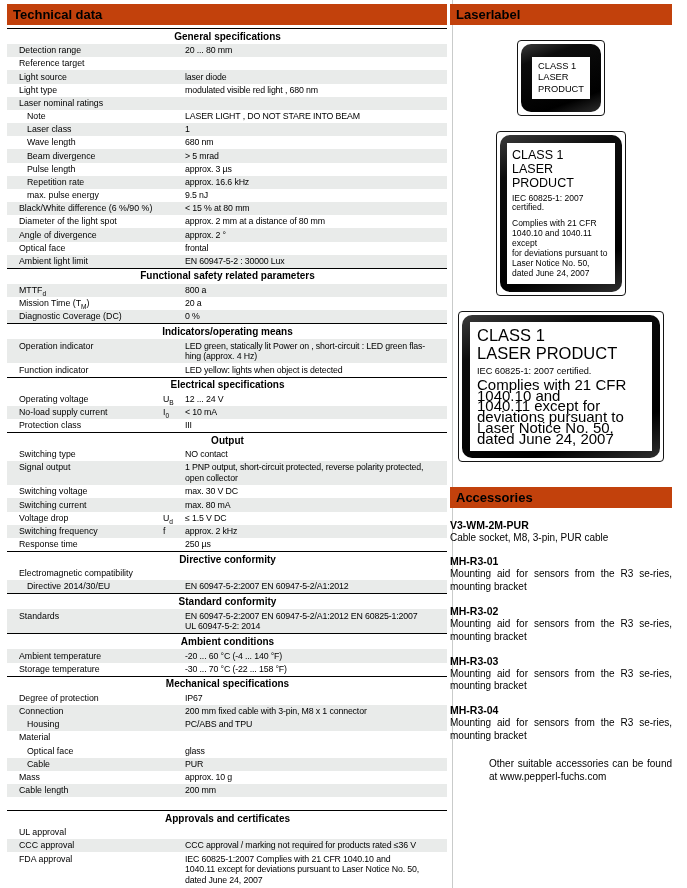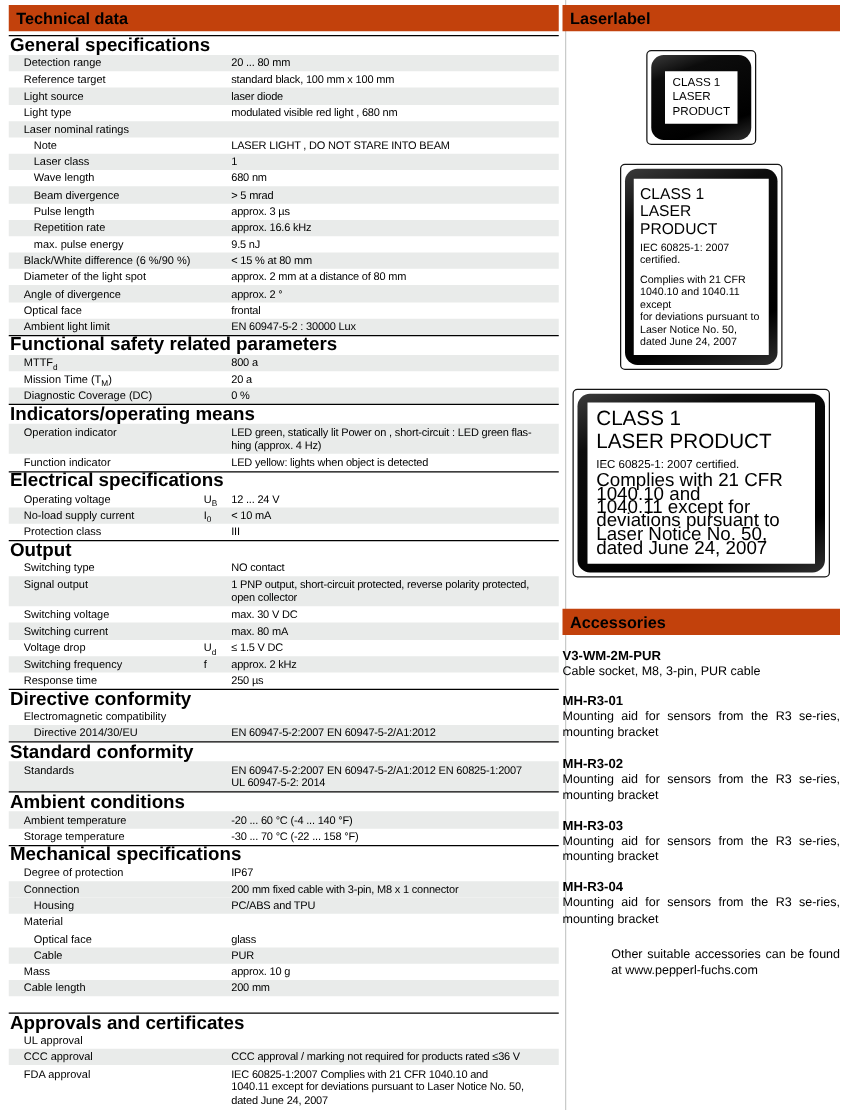--- a/index.html
+++ b/index.html
@@ -4,22 +4,22 @@
 <style>
   html,body{margin:0;padding:0;}
   body{width:687px;height:888px;position:relative;background:#fff;color:#000;
        font-family:"Liberation Sans","DejaVu Sans",sans-serif;overflow:hidden;}
   .divider{position:absolute;left:452px;top:0;width:1px;height:888px;background:#c9cbca;}
   .left-col{position:absolute;left:7px;top:4px;width:440px;}
   .right-col{position:absolute;left:450px;top:4px;width:222px;}
   .title-bar{background:#c2410c;font-weight:bold;font-size:13px;line-height:15px;
              padding:3px 6px 3px 6px;margin-bottom:3px;}
   
-  .sec-header{border-top:1px solid #000;font-weight:bold;font-size:15px;
-              line-height:10px;padding:2.5px 0 2.5px 1px;}
+  .sec-header{border-top:1px solid #000;font-weight:bold;font-size:10px;
+              line-height:10px;padding:2.5px 0 2.5px 1px;text-align:center;}
   .t-section.gap-before{margin-top:13px;}
   .t-row{display:grid;grid-template-columns:156px 22px 1fr;
          font-size:8.8px;line-height:10.8px;padding:1.2px 0;}
   .t-row.shaded{background:#e9ebea;}
   .t-label{padding-left:12px;}
   .t-label.ind1{padding-left:20px;}
   .t-sym{white-space:nowrap;}
   .t-val{white-space:pre-line;letter-spacing:-0.15px;padding-right:2px;}
   sub{font-size:6.6px;line-height:0;}
   
@@ -63,21 +63,20 @@
       <div class="t-section">
         <div class="sec-header">General specifications</div>
         <div class="t-row shaded">
           <div class="t-label"><span>Detection range</span></div>
           <div class="t-sym"></div>
           <div class="t-val">20 ... 80 mm</div>
         </div>
         <div class="t-row">
           <div class="t-label"><span>Reference target</span></div>
           <div class="t-sym"></div>
-          <div class="t-val">standard black, 100 mm x 100 mm</div>
         </div>
         <div class="t-row shaded">
           <div class="t-label"><span>Light source</span></div>
           <div class="t-sym"></div>
           <div class="t-val">laser diode</div>
         </div>
         <div class="t-row">
           <div class="t-label"><span>Light type</span></div>
           <div class="t-sym"></div>
           <div class="t-val">modulated visible red light , 680 nm</div>

